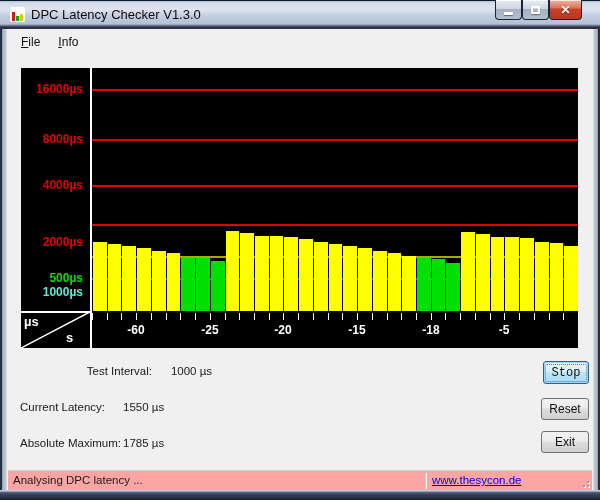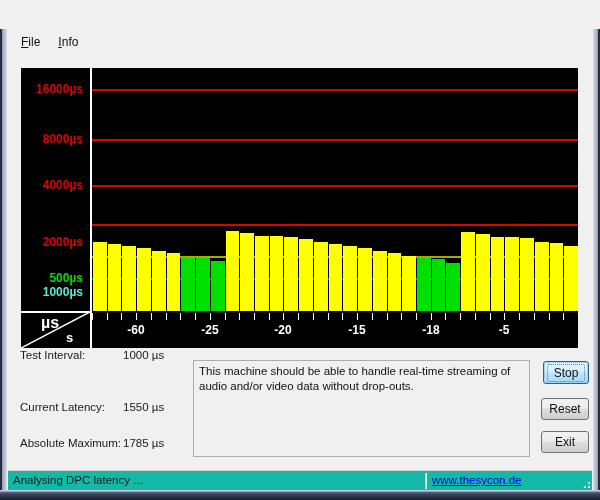--- a/index.html
+++ b/index.html
@@ -44,61 +44,78 @@
   .menu-item u { text-decoration:underline; }
 
   
   .chart { position:absolute; left:13px; top:39px; width:557px; height:280px; background:#000; }
   .gridline { position:absolute; height:2px; z-index:1; }
   .ylabel { position:absolute; left:0; width:62px; text-align:right; font-weight:bold; font-size:12px; z-index:2; }
   .bar { position:absolute; z-index:3; }
   .axis-v { position:absolute; left:69px; top:0; width:2px; height:280px; background:#fff; z-index:4; }
   .baseline { position:absolute; left:0; top:243px; width:71px; height:2px; background:#fff; z-index:4; }
   .corner-diag { position:absolute; left:0; top:243px; width:69px; height:37px; z-index:4; }
-  .unit-us { position:absolute; left:20px; top:246px; color:#fff; font-weight:bold; font-size:16px; z-index:5; }
+  .unit-us { position:absolute; left:3px; top:246px; color:#fff; font-weight:bold; font-size:13px; z-index:5; }
   .unit-s  { position:absolute; left:45px; top:262px; color:#fff; font-weight:bold; font-size:13px; z-index:5; }
   .xtick { position:absolute; width:1px; height:7px; top:245px; background:#fff; z-index:4; }
   .xlabel { position:absolute; top:255px; width:40px; text-align:center; color:#fff; font-weight:bold; font-size:12px; z-index:4; }
 
   
   .stat-row { position:absolute; left:12px; width:240px; font-size:11.5px; color:#1a1a1a; }
   .stat-label { display:inline-block; width:103px; }
   .stat-value { display:inline-block; }
 
   
   .info-box { position:absolute; left:185px; top:331px; width:337px; height:97px;
     border:1px solid #abadb3; padding:3px 5px; font-size:11.5px; line-height:15px; color:#111; background:#f0f0f0; }
 
   
   .btn { position:absolute; font-size:12px; color:#111; text-align:center;
     border:1px solid #707070; border-radius:3px;
     background:linear-gradient(180deg,#f2f2f2 0,#ebebeb 45%,#dddddd 50%,#cfcfcf 100%);
     display:flex; align-items:center; justify-content:center; cursor:default; }
   .btn.primary { border-color:#2c628b;
     background:linear-gradient(180deg,#eaf6fd 0,#d7effc 45%,#bde6fa 50%,#a6d9f4 100%);
-    box-shadow:0 0 0 1px #9ed4f0 inset; }
+    box-shadow:0 0 0 1px #9ed4f0 inset;font-family:Liberation Mono, monospace; }
   .btn.primary .inner { border:1px dotted #4d7fa5; border-radius:2px; padding:1px 6px; }
   .btn-stop  { left:535px; top:332px; width:46px; height:23px; }
   .btn-reset { left:533px; top:369px; width:48px; height:22px; }
   .btn-exit  { left:533px; top:402px; width:48px; height:22px; }
 
   
-  .statusbar { position:absolute; left:0; top:441px; width:584px; height:20px; background:#14b8a6;
+  .statusbar { position:absolute; left:0; top:441px; width:584px; height:20px; background:#fca5a5;
     border-top:1px solid #d2d2d2; font-size:11.5px; color:#1a1a1a; }
   .status-left { position:absolute; left:5px; top:3px; }
   .status-sep { position:absolute; left:417px; top:2px; width:1px; height:16px; background:#c8c8c8; box-shadow:1px 0 0 #fff; }
   .status-link { position:absolute; left:424px; top:3px; color:#0000e0; text-decoration:underline; cursor:pointer; }
   .grip { position:absolute; right:3px; bottom:3px; width:11px; height:11px; }
   .grip i { position:absolute; width:2px; height:2px; background:#9b9b9b; box-shadow:1px 1px 0 #fff; }
 </style>
 </head>
 <body>
 
 <div class="window">
 
+  <div class="titlebar">
+    <div class="win-icon">
+      <i class="b1"></i>
+        <i class="b2"></i>
+        <i class="b3"></i>
+    </div>
+    <div class="title-text">DPC Latency Checker V1.3.0</div>
+    <div class="cap-btn cap-min">
+        <span class="glyph-min"></span>
+      </div>
+    <div class="cap-btn cap-max">
+        <span class="glyph-max"></span>
+      </div>
+    <div class="cap-btn cap-close">
+        <span class="glyph-close">✕</span>
+      </div>
+  </div>
 
   <div class="frame-left"></div>
   <div class="frame-right"></div>
   <div class="frame-bottom"></div>
 
   <div class="client">
 
     <div class="menubar">
       <div class="menu-item"><u>F</u>ile</div>
       <div class="menu-item"><u>I</u>nfo</div>
@@ -199,26 +216,25 @@
           <div class="xlabel" style="left: 95px;">-60</div>
           <div class="xlabel" style="left: 169px;">-25</div>
           <div class="xlabel" style="left: 242px;">-20</div>
           <div class="xlabel" style="left: 316px;">-15</div>
           <div class="xlabel" style="left: 390px;">-18</div>
           <div class="xlabel" style="left: 463px;">-5</div>
         </div>
     </div>
 
     <div id="stats">
-        <div class="stat-row" style="top: 320px;"><span class="stat-label">Test Interval:</span><span class="stat-value">1000 µs</span></div>
+        <div class="stat-row" style="top: 336px; text-align: center;"><span class="stat-label">Test Interval:</span><span class="stat-value">1000 µs</span></div>
         <div class="stat-row" style="top: 372px;"><span class="stat-label">Current Latency:</span><span class="stat-value">1550 µs</span></div>
         <div class="stat-row" style="top: 408px;"><span class="stat-label">Absolute Maximum:</span><span class="stat-value">1785 µs</span></div>
       </div>
 
-    <div class="info-box">This machine should be able to handle real-time streaming of audio and/or video data without drop-outs.</div>
 
     <button class="btn primary btn-stop">
         <span class="inner">Stop</span>
       </button>
     <button class="btn btn-reset">Reset</button>
     <button class="btn btn-exit">Exit</button>
 
     <div class="statusbar">
       <span class="status-left">Analysing DPC latency ...</span>
       <span class="status-sep"></span>

